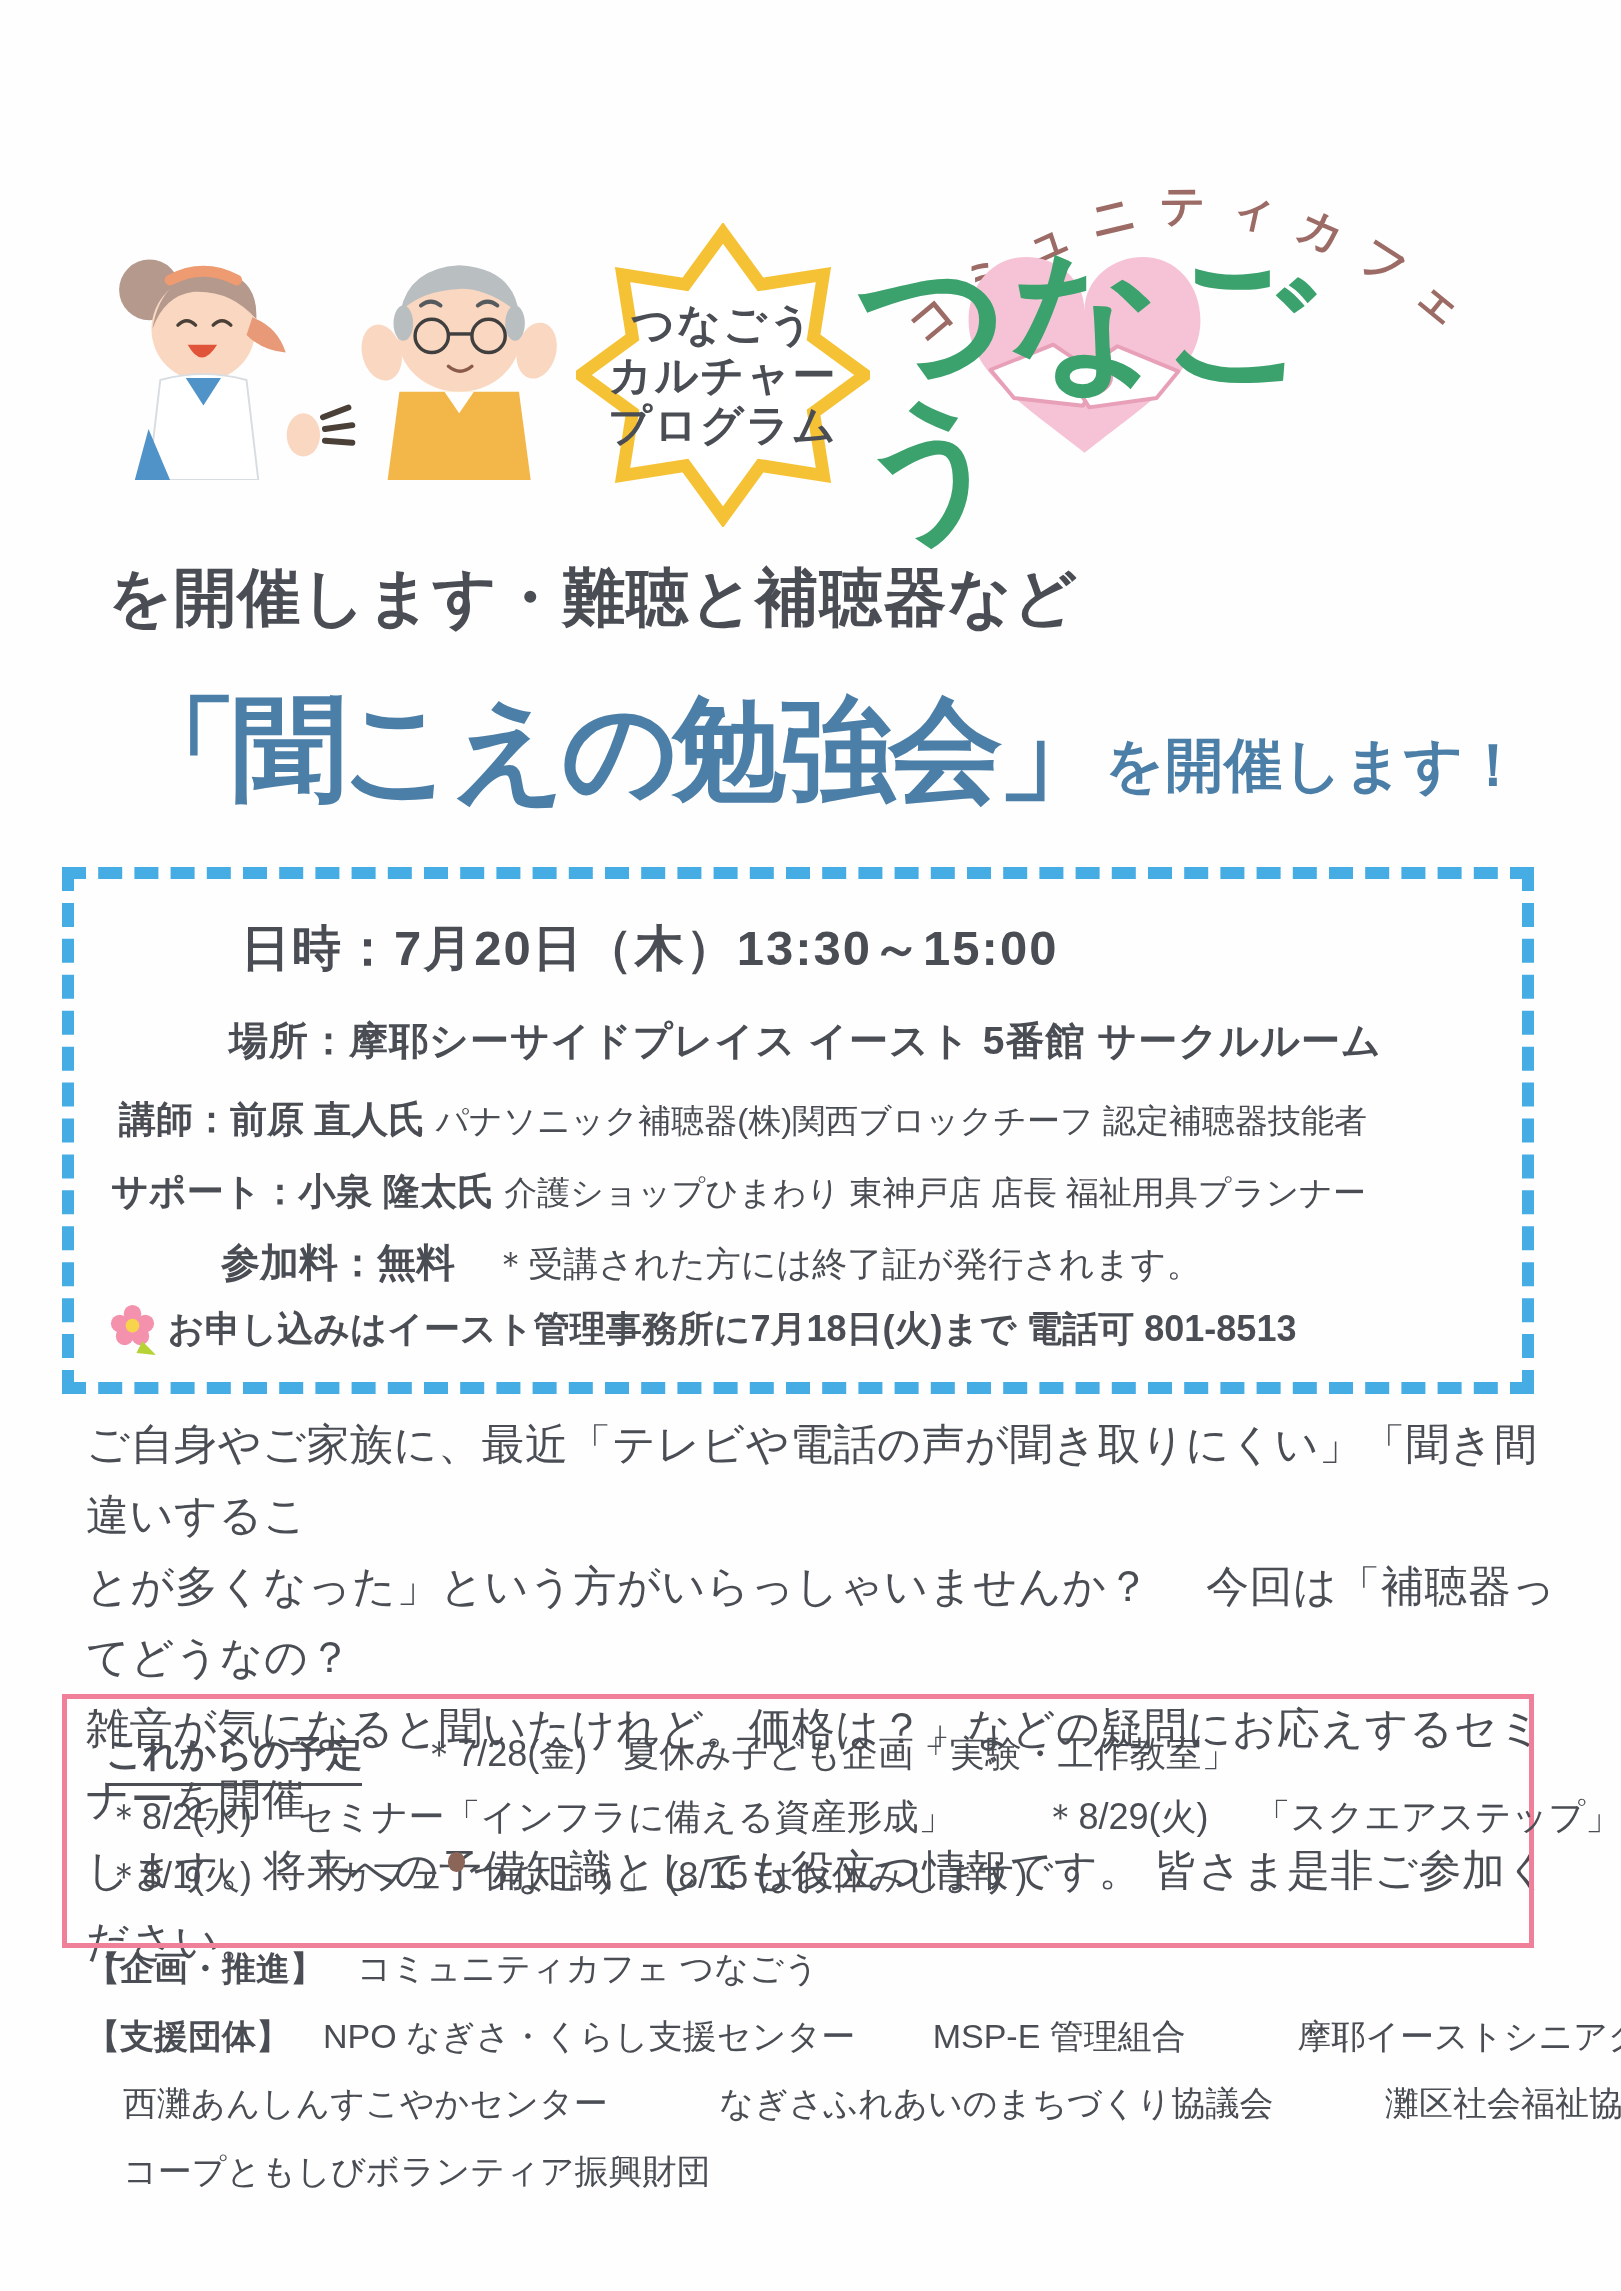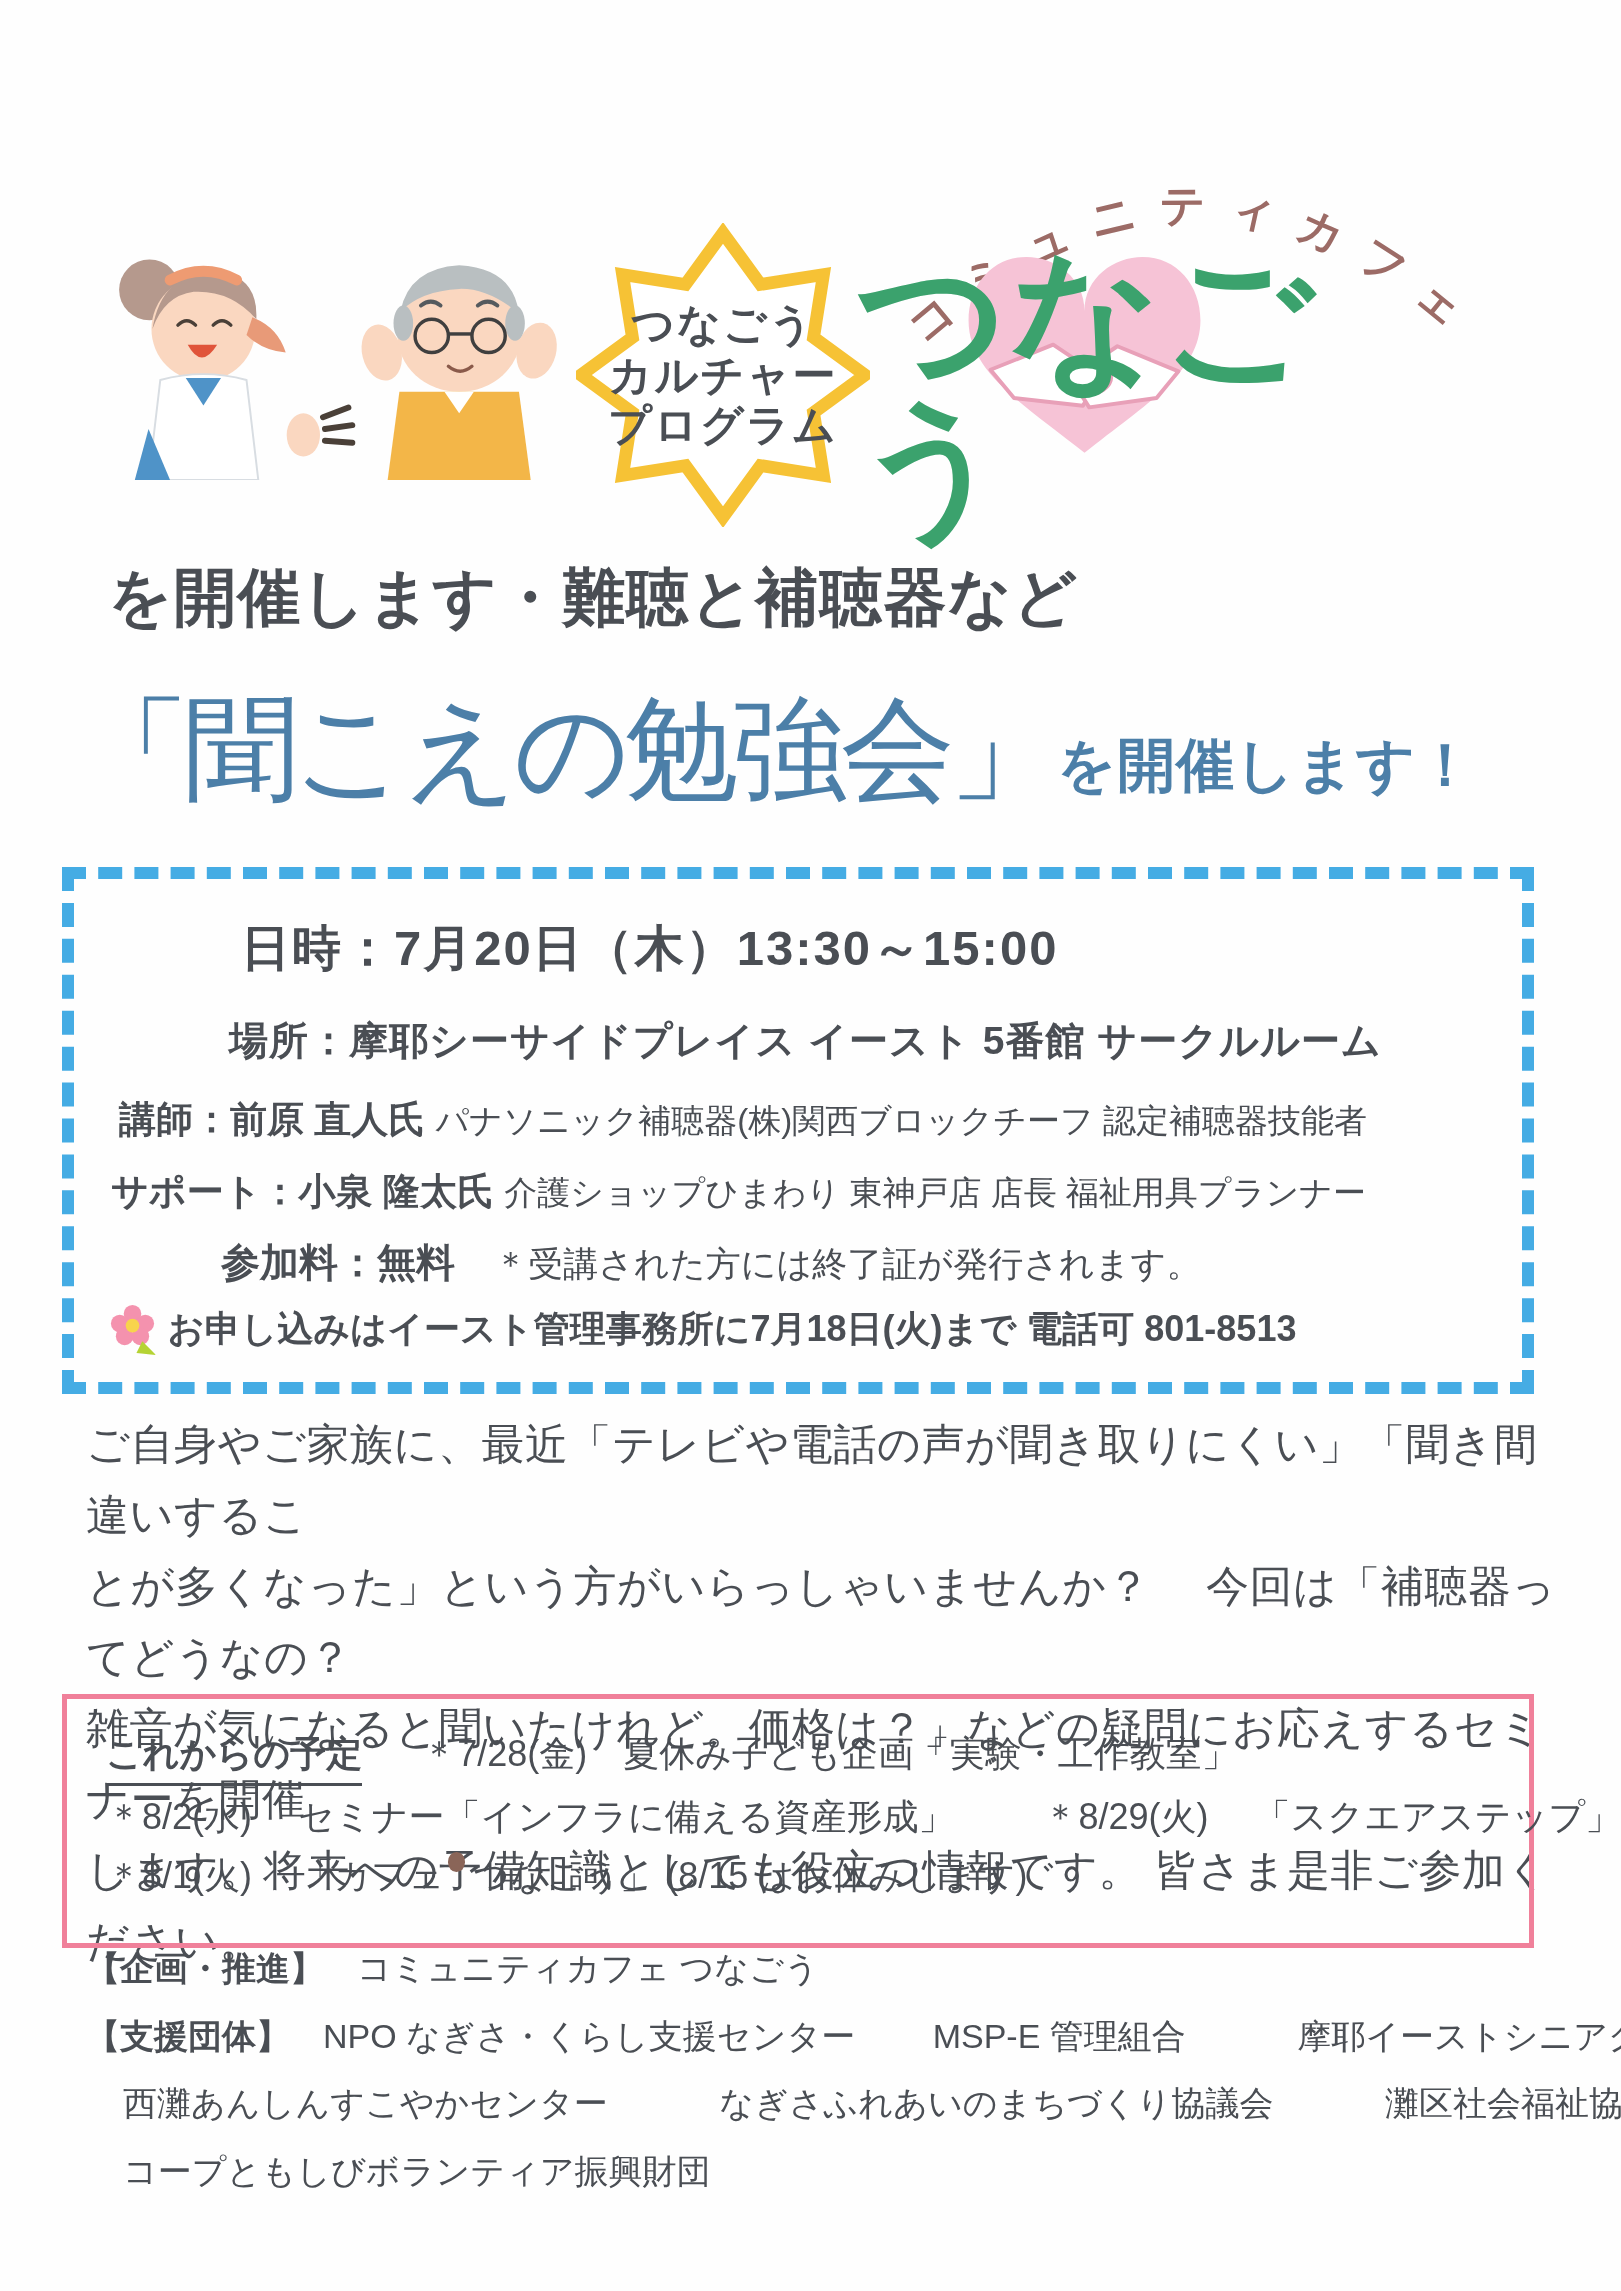--- a/index.html
+++ b/index.html
@@ -38,21 +38,21 @@
   }
   
   .subtitle{
     position:absolute;left:108px;top:555px;
     font-size:63px;font-weight:700;color:var(--text-dark);letter-spacing:1px;
   }
   .main-title{
     position:absolute;left:76px;top:682px;display:flex;align-items:flex-end;white-space:nowrap;
     color:var(--title-blue);
   }
-  .main-title .big{font-size:114px;font-weight:400;letter-spacing:-5.9px;line-height:1.2;}
+  .main-title .big{font-size:114px;font-weight:700;letter-spacing:-5.9px;line-height:1.2;margin-left:48px;}
   .main-title .small{font-size:58px;font-weight:700;padding-bottom:13.7px;letter-spacing:1px;}
   
   .event-box{
     position:absolute;left:62px;top:867px;width:1472px;height:527px;
     border:12.7px dashed var(--dashed-blue);box-sizing:border-box;
   }
   .line{position:absolute;white-space:nowrap;}
   .l-datetime{left:167px;top:37px;font-size:49px;font-weight:700;letter-spacing:2px;}
   .l-place{left:155px;top:135px;font-size:39px;font-weight:700;letter-spacing:1px;}
   .l-lecturer{left:45px;top:216px;font-size:37px;}

